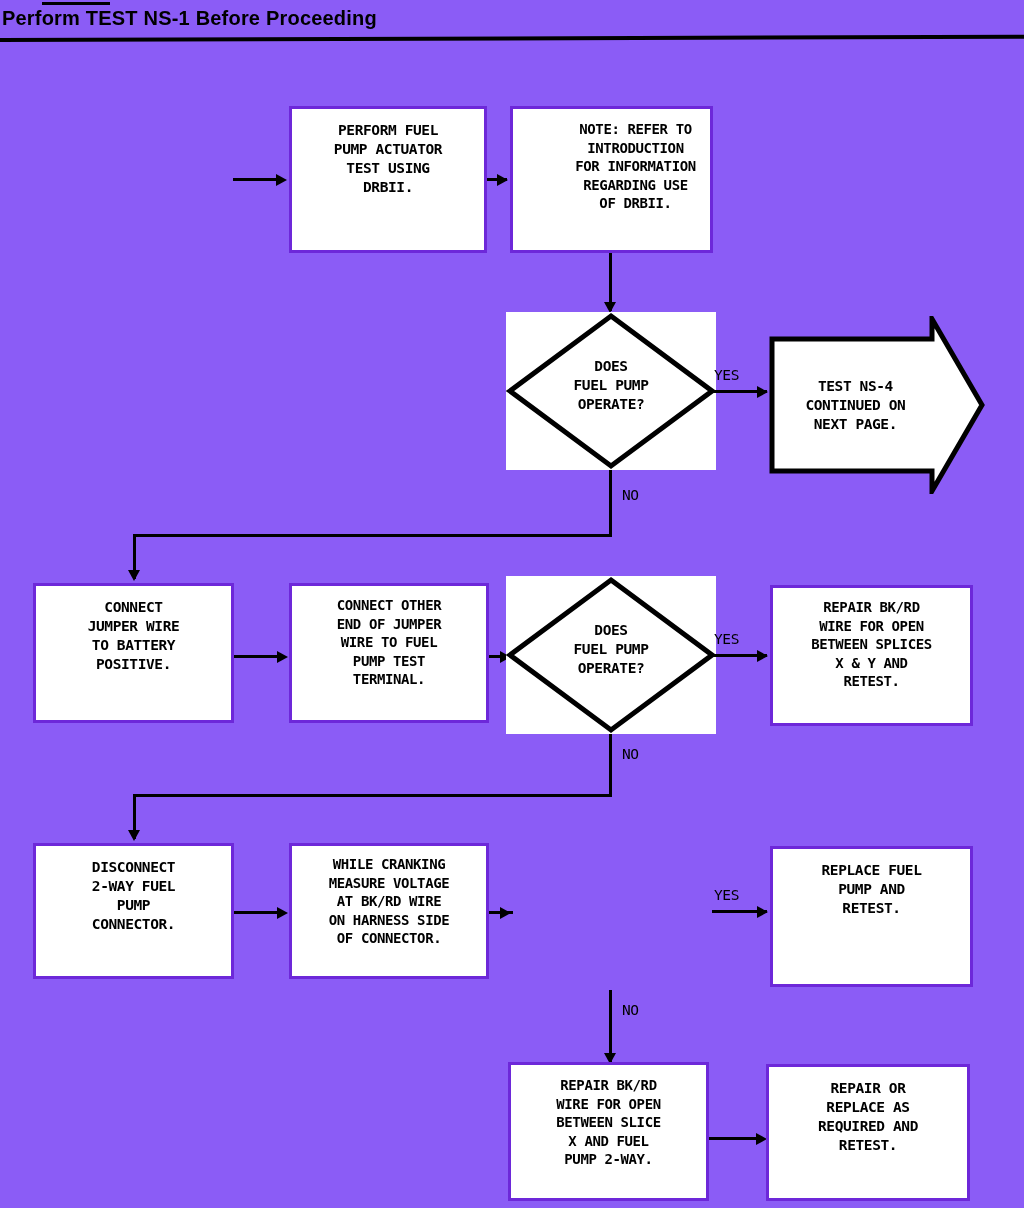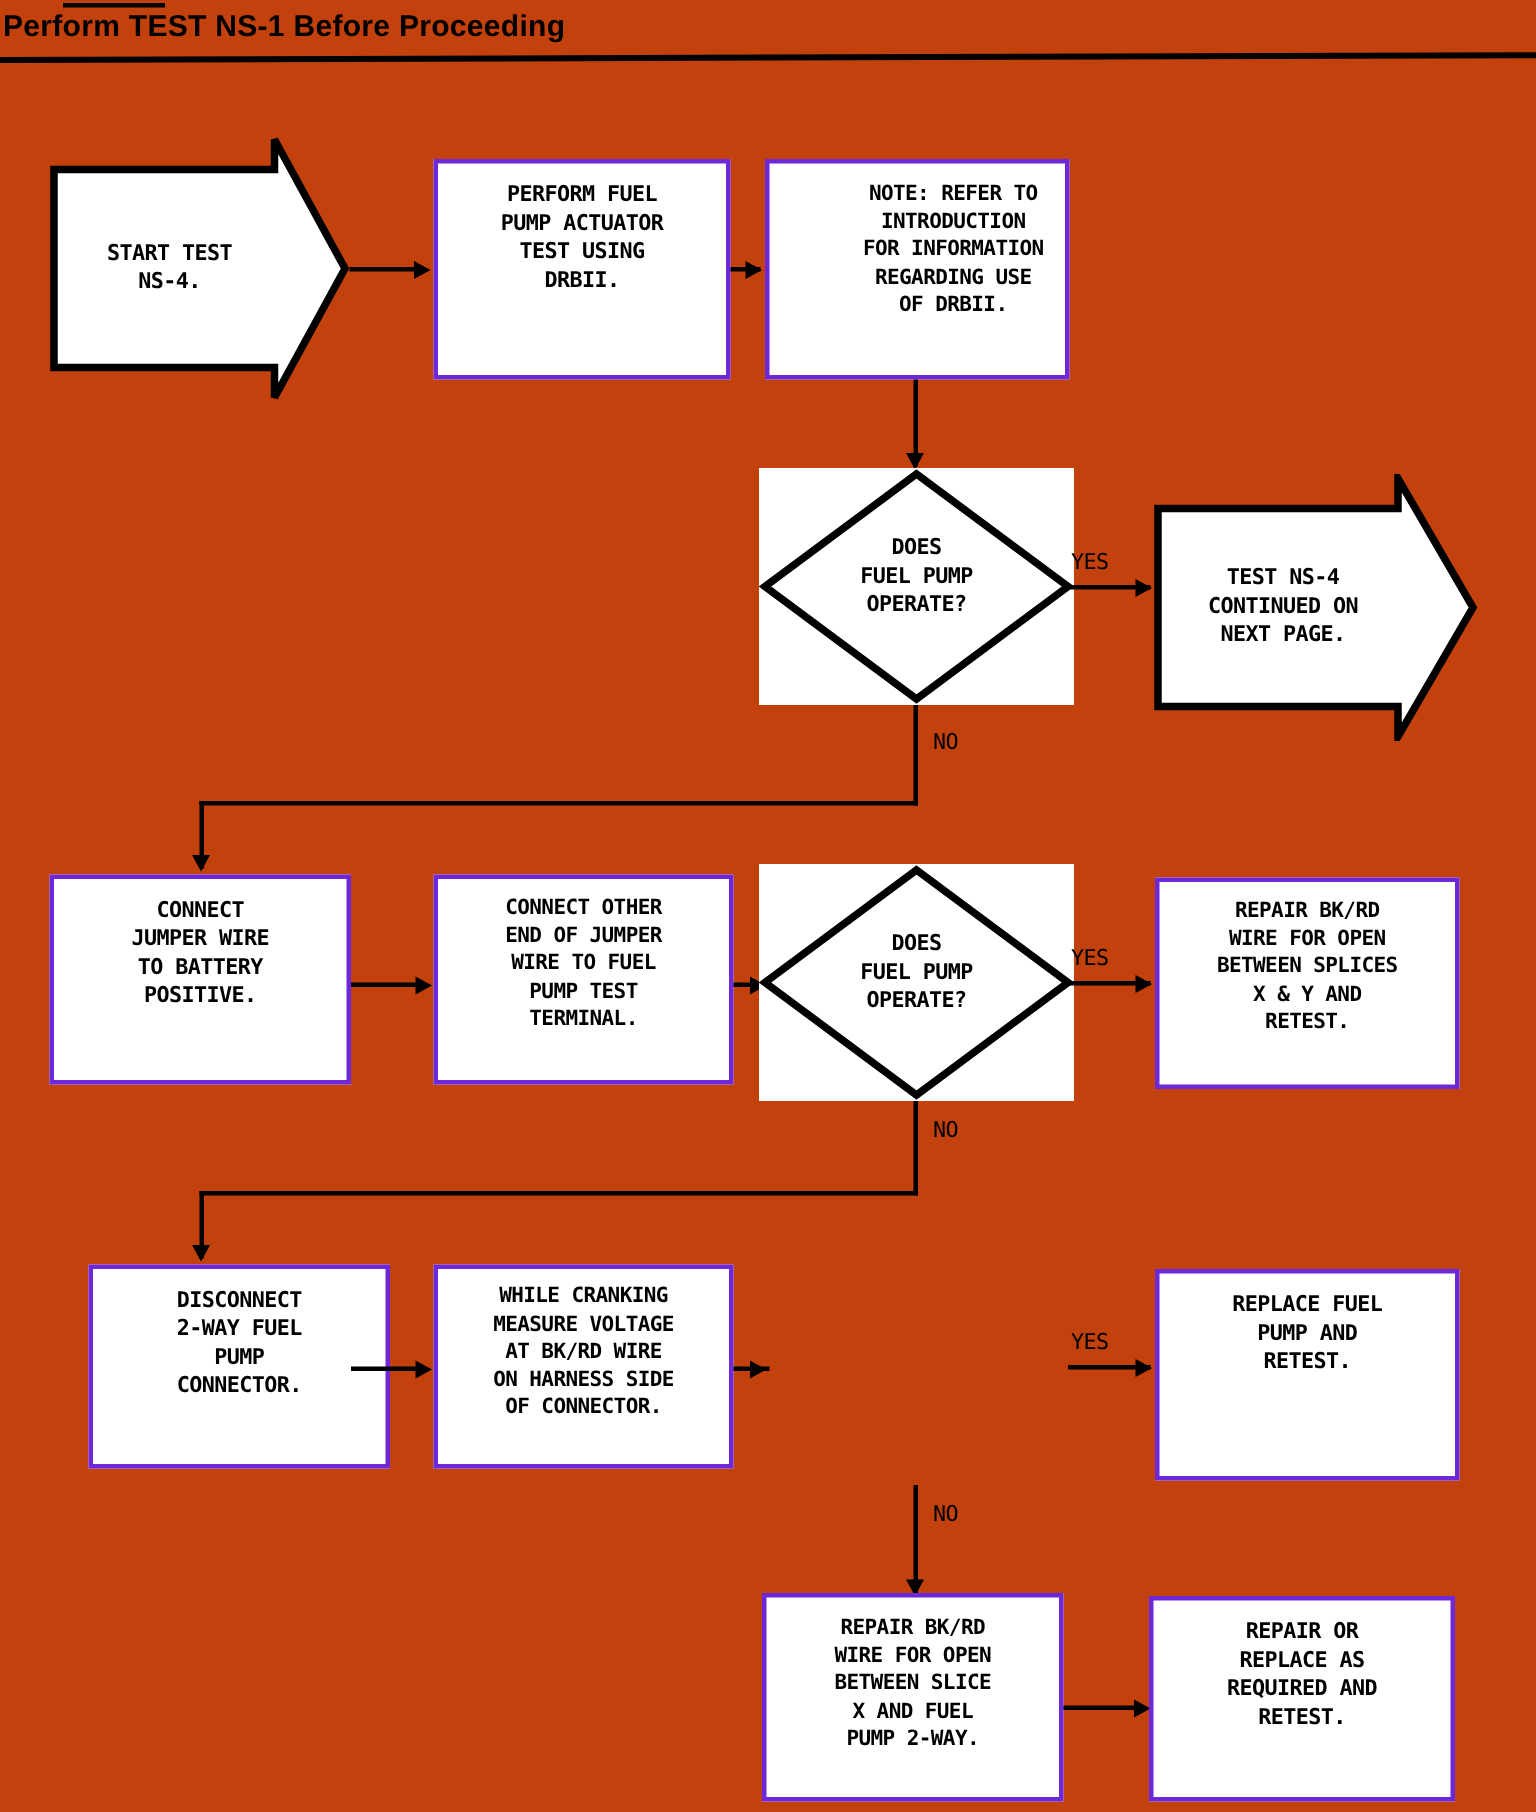--- a/index.html
+++ b/index.html
@@ -10,21 +10,21 @@
   }
   body {
     font-family: "DejaVu Sans Mono", monospace;
     color: #000000;
   }
   #page {
     position: relative;
     width: 1024px;
     height: 1208px;
     overflow: hidden;
-    background: #c2410c;
+    background: #8b5cf6;
   }
 
   
   .hdr-stub {
     position: absolute;
     left: 42px; top: 2px;
     width: 68px; height: 3px;
     background: #000;
   }
   .hdr-title {
@@ -132,27 +132,20 @@
 </style>
 </head>
 <body>
 
 <div id="page">
 
   <div class="hdr-stub"></div>
   <div class="hdr-title">Perform TEST NS-1 Before Proceeding</div>
   <div class="hdr-rule"></div>
 
-  <div class="arrowbox" style="left:33px; top:90px; width:200px; height:178px;">
-    <svg width="200" height="178" viewBox="0 0 200 178">
-      <path d="M3,23 L150,23 L150,3 L197,89 L150,175 L150,155 L3,155 Z" fill="#ffffff" stroke="#000000" stroke-width="5" stroke-linejoin="miter"></path>
-    </svg>
-    <div class="nodetext" style="left:4%; right:24%; text-align:center;">START TEST
-NS-4.</div>
-  </div>
 
   <div class="hline" style="left:233px; top:178px; width:44px;"></div>
   <div class="arrowhead-r" style="left:276px; top:174px;"></div>
 
   <div class="box" style="left:289px; top:106px; width:198px; height:147px;">
     <div class="nodetext">PERFORM FUEL
 PUMP ACTUATOR
 TEST USING
 DRBII.</div>
   </div>
@@ -240,21 +233,21 @@
 X &amp; Y AND
 RETEST.</div>
   </div>
 
   <div class="vline" style="left:609px; top:734px; height:63px;"></div>
   <div class="hline" style="left:133px; top:794px; width:479px;"></div>
   <div class="vline" style="left:133px; top:794px; height:45px;"></div>
   <div class="arrowhead-d" style="left:128px; top:830px;"></div>
   <div class="edgelabel" style="left:622px; top:746px;">NO</div>
 
-  <div class="box" style="left:33px; top:843px; width:201px; height:136px;margin-left:26px;">
+  <div class="box" style="left:33px; top:843px; width:201px; height:136px;">
     <div class="nodetext">DISCONNECT
 2-WAY FUEL
 PUMP
 CONNECTOR.</div>
   </div>
 
   <div class="hline" style="left:234px; top:911px; width:44px;"></div>
   <div class="arrowhead-r" style="left:277px; top:907px;"></div>
 
   <div class="box" style="left:289px; top:843px; width:200px; height:136px;">

